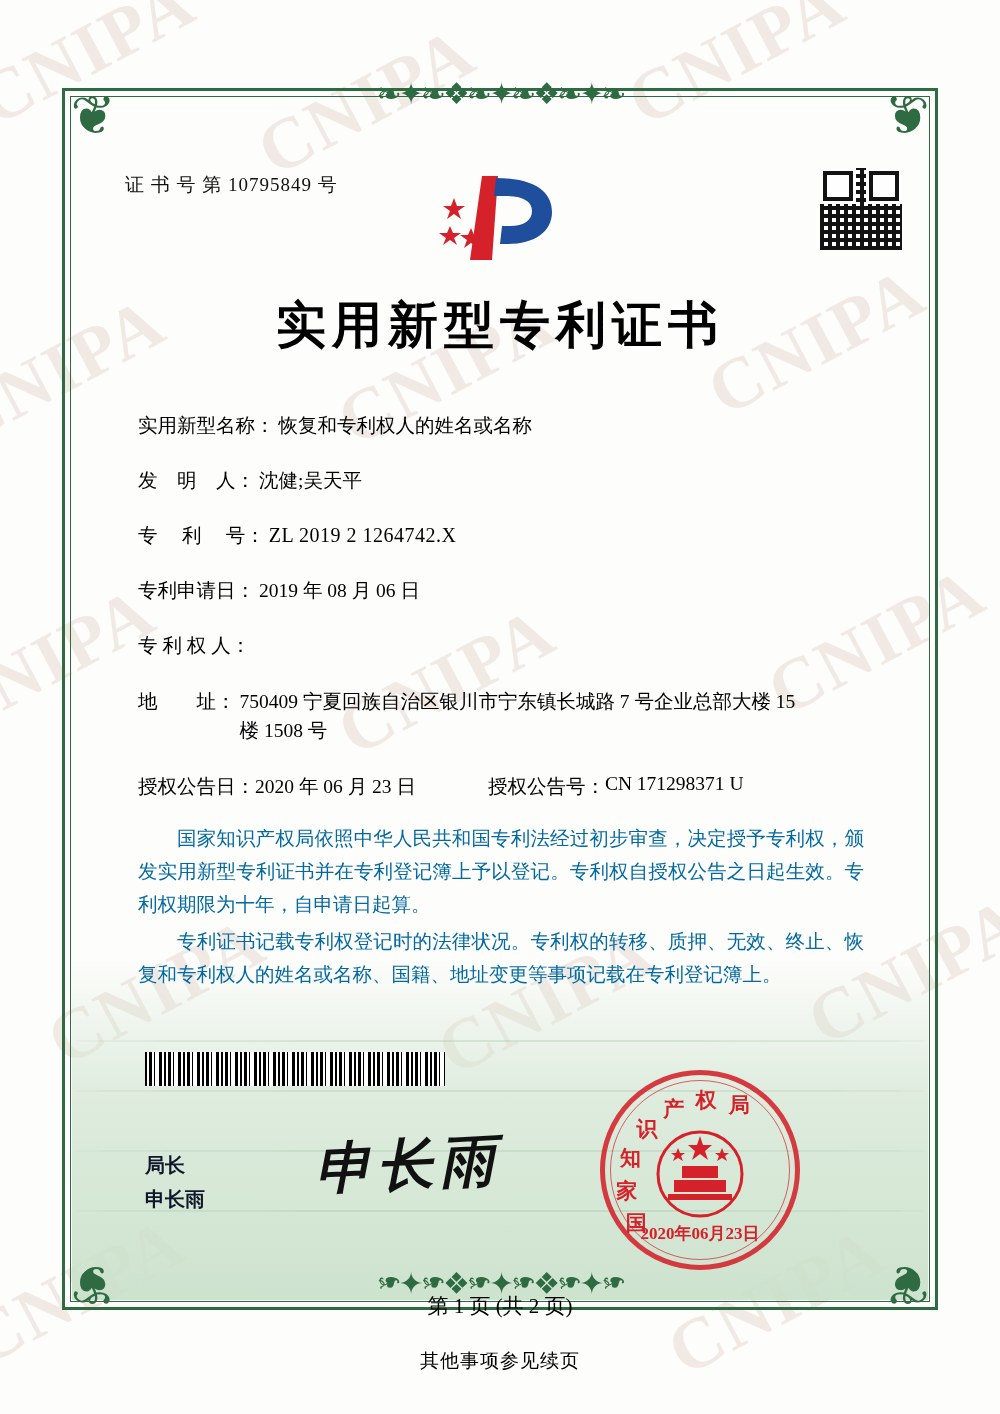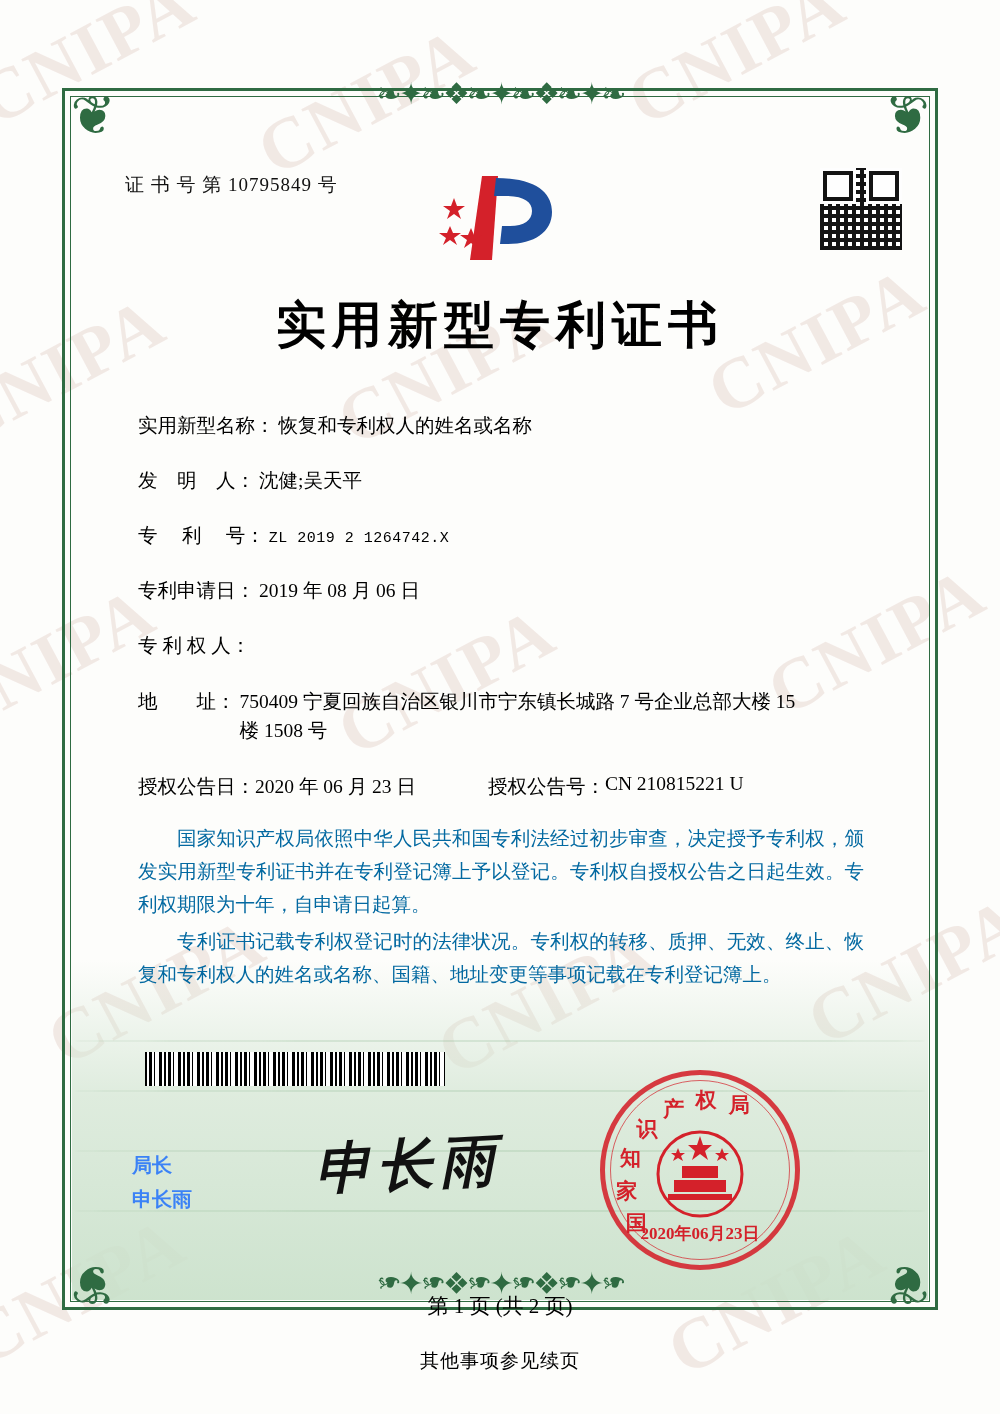--- a/index.html
+++ b/index.html
@@ -168,23 +168,23 @@
     color: #000;
   }
   .row .label {
     white-space: pre;
     letter-spacing: 0px;
   }
   .row .value {
     margin-left: 4px;
   }
   .mono {
-    font-family: Liberation Mono, monospace;
+    font-family: Liberation Serif, serif;
     letter-spacing: .5px;
-    font-size: 15px;
+    font-size: 20px;
     text-align: right;
   }
   .addr-wrap { display: flex; }
   .addr-val { line-height: 29px; max-width: 560px; }
 
   .pub-row {
     display: flex;
     font-size: 19.5px;
     margin-bottom: 8px;
   }
@@ -208,25 +208,25 @@
     left: 145px; top: 1052px;
     width: 300px; height: 34px;
     background: repeating-linear-gradient(90deg,
       #000 0 2px, #fff 2px 4px, #000 4px 7px, #fff 7px 9px,
       #000 9px 10px, #fff 10px 14px, #000 14px 17px, #fff 17px 19px);
   }
 
   
   .sig-label {
     position: absolute;
-    left: 132px; top: 1148px;
+    left: 145px; top: 1148px;
     font-size: 20px;
     line-height: 34px;
     font-weight: bold;
-    color: #3b82f6;
+    color: #0f172a;
     font-family: Liberation Serif, serif;
   }
   .sig-script {
     position: absolute;
     left: 315px; top: 1128px;
     font-size: 56px;
     font-family: "DejaVu Serif", serif;
     font-style: italic;
     font-weight: bold;
     color: #111;
@@ -378,21 +378,21 @@
     </div>
     <div class="row addr-wrap">
       <span class="label">地        址：</span>
       <span class="value addr-val">750409 宁夏回族自治区银川市宁东镇长城路 7 号企业总部大楼 15 楼 1508 号</span>
     </div>
     <div class="pub-row">
       <span class="label">授权公告日：</span>
       <span class="value">2020 年 06 月 23 日</span>
       <span class="gap"></span>
       <span class="label">授权公告号：</span>
-      <span class="value">CN 210815221 U</span>
+      <span class="value">CN 171298371 U</span>
     </div>
   </div>
 
   <div class="paras">
     <p>国家知识产权局依照中华人民共和国专利法经过初步审查，决定授予专利权，颁发实用新型专利证书并在专利登记簿上予以登记。专利权自授权公告之日起生效。专利权期限为十年，自申请日起算。</p>
     <p>专利证书记载专利权登记时的法律状况。专利权的转移、质押、无效、终止、恢复和专利权人的姓名或名称、国籍、地址变更等事项记载在专利登记簿上。</p>
   </div>
 
   <div class="barcode"></div>
 

